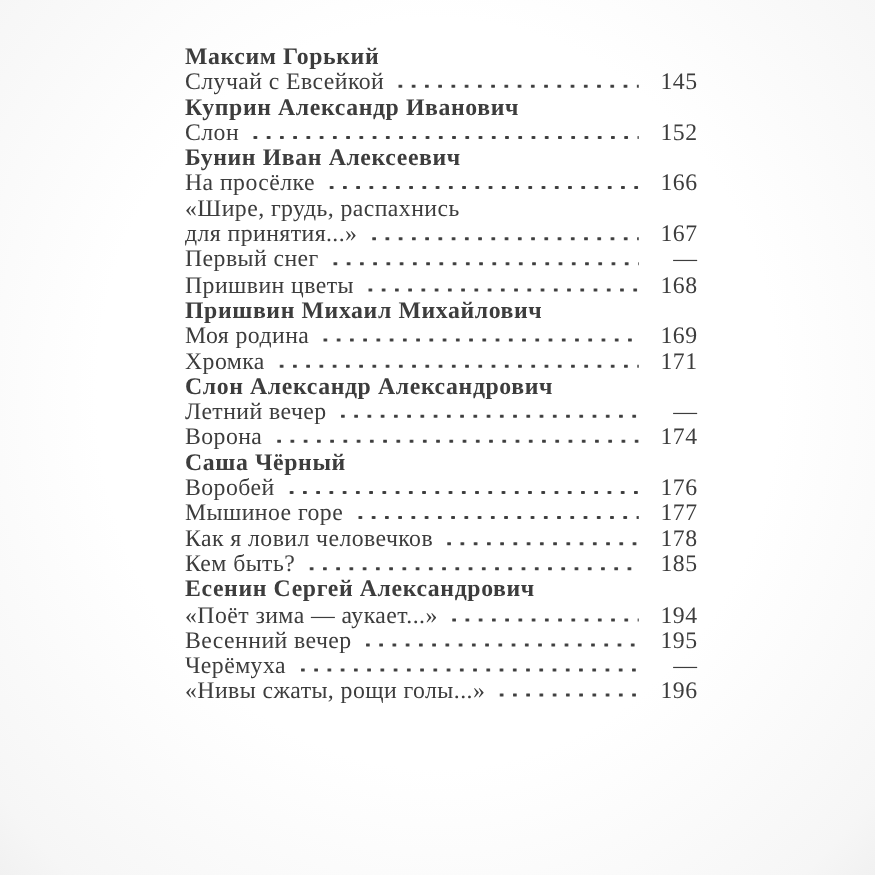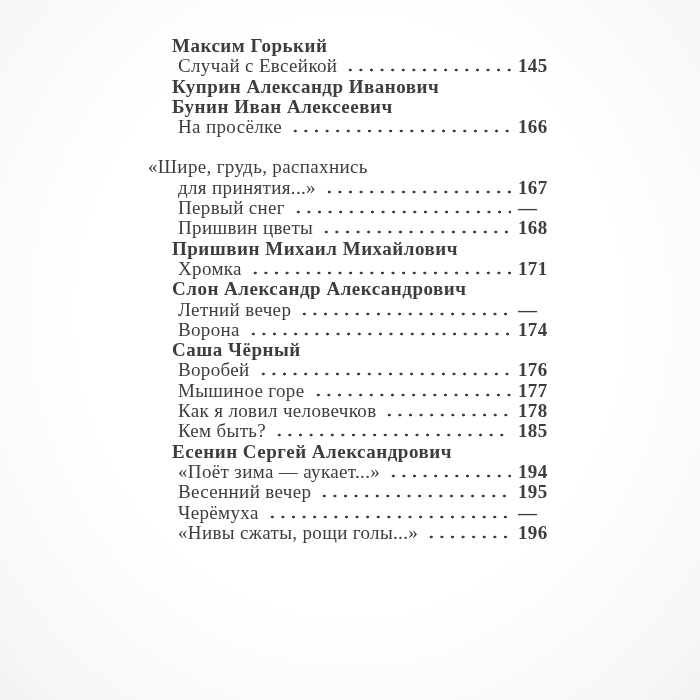--- a/index.html
+++ b/index.html
@@ -25,67 +25,68 @@
     width: 410px;
     color: var(--ink);
     font-size: 19px;
     letter-spacing: 0.35px;
   }
   .author-line {
     font-weight: bold;
     line-height: 20.3px;
     letter-spacing: 0.5px;
     white-space: nowrap;
-    margin-left: 24px;
   }
   .entry-line {
     display: flex;
     align-items: baseline;
     line-height: 20.3px;
   }
   .entry-title {
     white-space: nowrap;
     flex: 0 0 auto;
-    margin-left: 30px;
   }
   .pretitle-line {
     line-height: 20.3px;
     white-space: nowrap;
-    margin-top: 20px;
   }
   .dot-leader {
     flex: 1 1 auto;
     height: 4px;
     margin-left: 7px;
     margin-right: 7px;
     background-image: radial-gradient(circle, var(--ink) 1.35px, rgba(0,0,0,0) 1.6px);
     background-size: 10.6px 4px;
     background-position: 1px 100%;
     background-repeat: repeat-x;
   }
   .page-number {
     flex: 0 0 auto;
     width: 40px;
-    text-align: left;
+    text-align: right;
     white-space: nowrap;
-    font-weight: bold;
   }
 </style>
 </head>
 <body>
 
 <div class="photo">
   <div class="toc-content">
       <div class="author-line">Максим Горький</div>
       <div class="entry-line">
         <span class="entry-title">Случай с Евсейкой</span>
         <span class="dot-leader"></span>
         <span class="page-number">145</span>
       </div>
       <div class="author-line">Куприн Александр Иванович</div>
+      <div class="entry-line">
+        <span class="entry-title">Слон</span>
+        <span class="dot-leader"></span>
+        <span class="page-number">152</span>
+      </div>
       <div class="author-line">Бунин Иван Алексеевич</div>
       <div class="entry-line">
         <span class="entry-title">На просёлке</span>
         <span class="dot-leader"></span>
         <span class="page-number">166</span>
       </div>
       <div class="pretitle-line">«Шире, грудь, распахнись</div>
       <div class="entry-line">
         <span class="entry-title">для принятия...»</span>
         <span class="dot-leader"></span>
@@ -95,20 +96,25 @@
         <span class="entry-title">Первый снег</span>
         <span class="dot-leader"></span>
         <span class="page-number">—</span>
       </div>
       <div class="entry-line">
         <span class="entry-title">Пришвин цветы</span>
         <span class="dot-leader"></span>
         <span class="page-number">168</span>
       </div>
       <div class="author-line">Пришвин Михаил Михайлович</div>
+      <div class="entry-line">
+        <span class="entry-title">Моя родина</span>
+        <span class="dot-leader"></span>
+        <span class="page-number">169</span>
+      </div>
       <div class="entry-line">
         <span class="entry-title">Хромка</span>
         <span class="dot-leader"></span>
         <span class="page-number">171</span>
       </div>
       <div class="author-line">Слон Александр Александрович</div>
       <div class="entry-line">
         <span class="entry-title">Летний вечер</span>
         <span class="dot-leader"></span>
         <span class="page-number">—</span>

